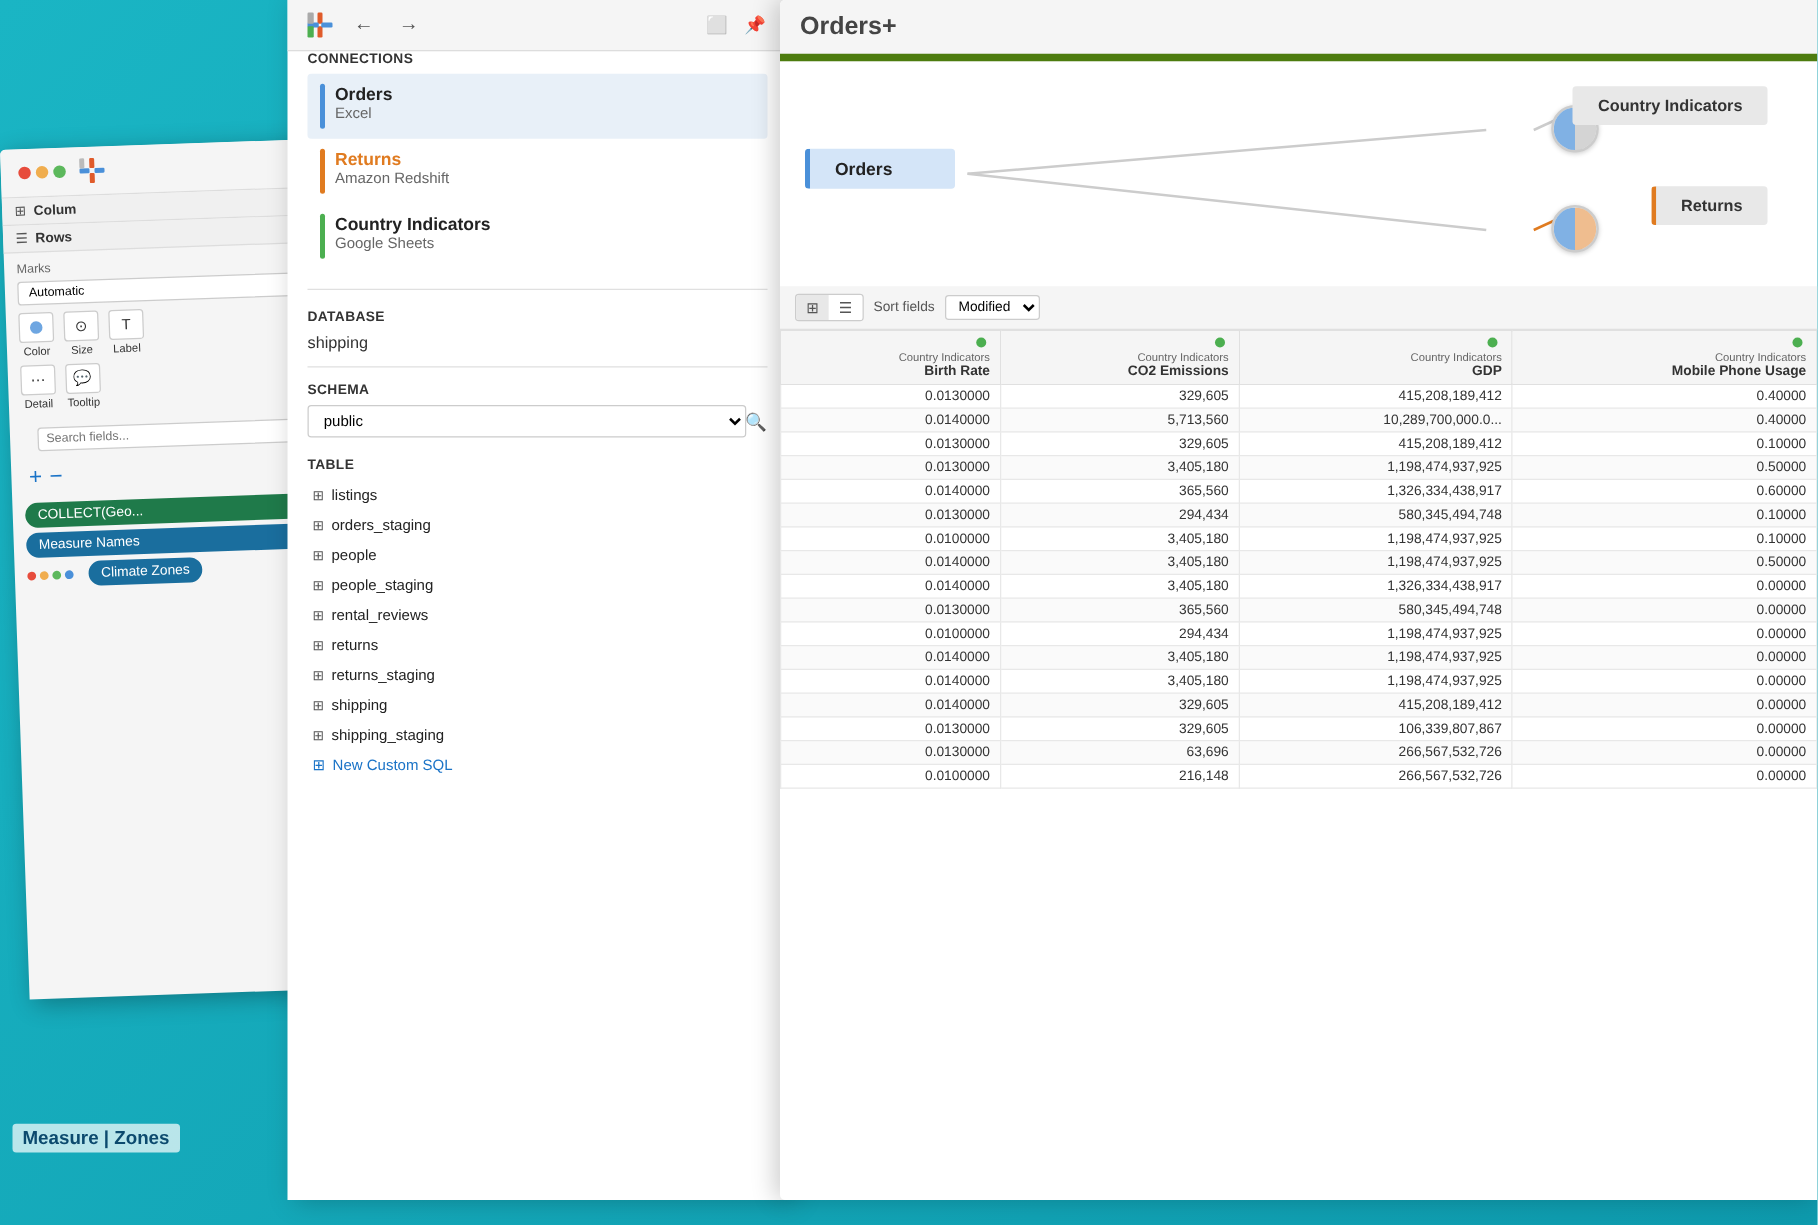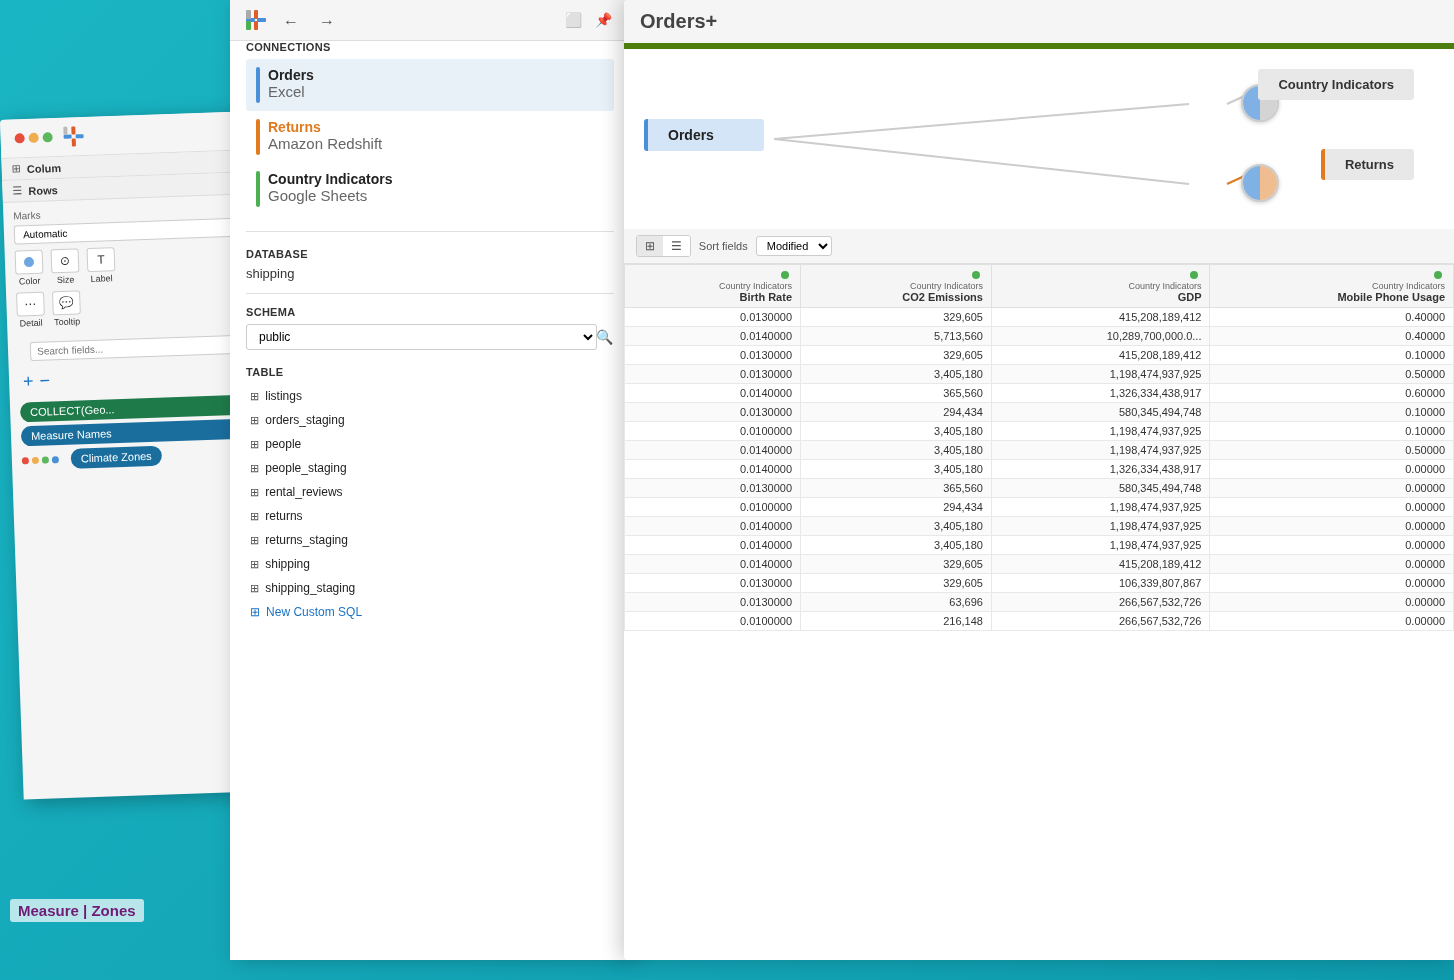--- a/index.html
+++ b/index.html
@@ -246,21 +246,21 @@
     .conn-name {
       font-size: 14px;
       font-weight: 600;
       color: #222;
     }
 
     .conn-name.orders { color: #222; }
     .conn-name.returns { color: #e07b20; }
 
     .conn-type {
-      font-size: 15px;
+      font-size: 12px;
       color: #666;
     }
 
     .conn-item-inner {
       display: flex;
       gap: 8px;
       align-items: flex-start;
     }
 
     .conn-bar-orders { width: 4px; min-height: 36px; background: #4a90d9; border-radius: 2px; }
@@ -638,21 +638,21 @@
         <span class="dot" style="background:#4a90d9;"></span>
       </div>
       <div class="pill pill-blue2">
         <span>Climate Zones</span>
       </div>
     </div>
   </div>
 </div>
 
 <div style="position:absolute;left:10px;bottom:60px;z-index:5;">
-  <span style="font-size:15px;font-weight:700;color:#701a75;background:rgba(255,255,255,0.7);padding:3px 8px;border-radius:3px;">Measure | Zones</span>
+  <span style="font-size:15px;font-weight:700;color:#0c4a6e;background:rgba(255,255,255,0.7);padding:3px 8px;border-radius:3px;">Measure | Zones</span>
 </div>
 
 <div class="middle-panel">
 
   <div class="middle-header">
 
     <svg width="24" height="24" viewBox="0 0 24 24">
       <rect x="10" y="2" width="4" height="9" fill="#e05b2a" rx="1"></rect>
       <rect x="10" y="13" width="4" height="9" fill="#e05b2a" rx="1"></rect>
       <rect x="2" y="10" width="9" height="4" fill="#4a90d9" rx="1"></rect>

